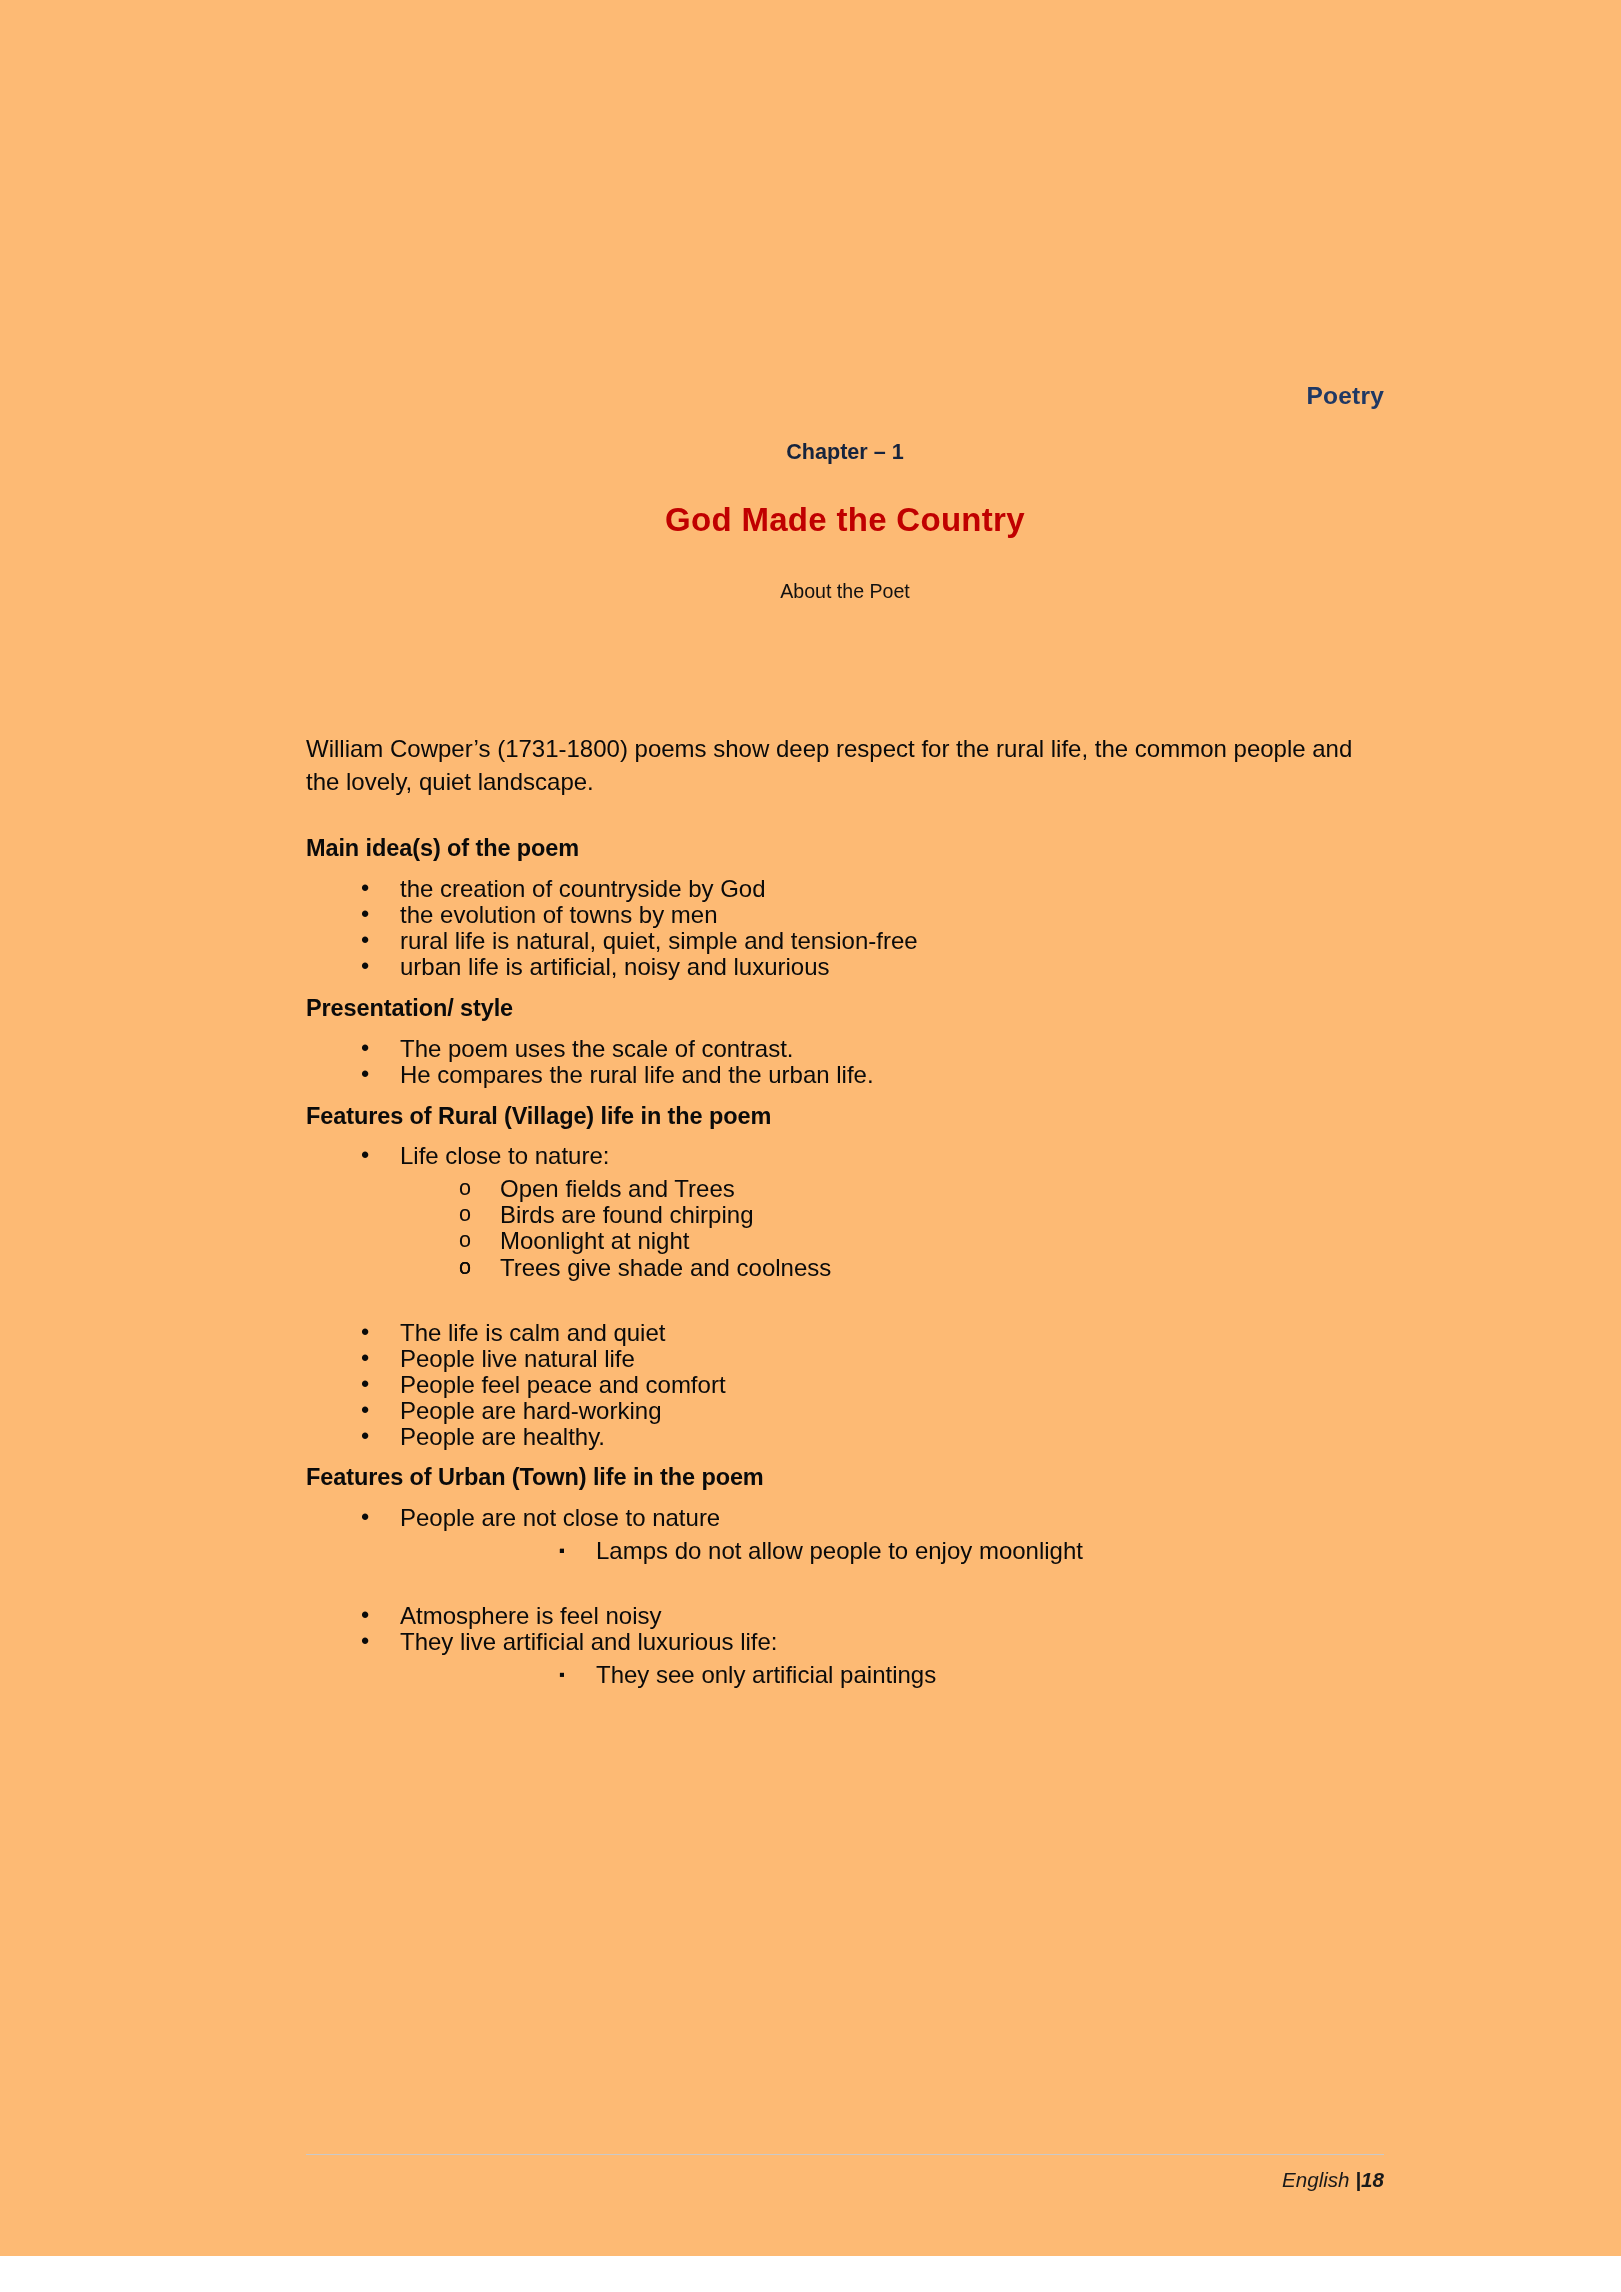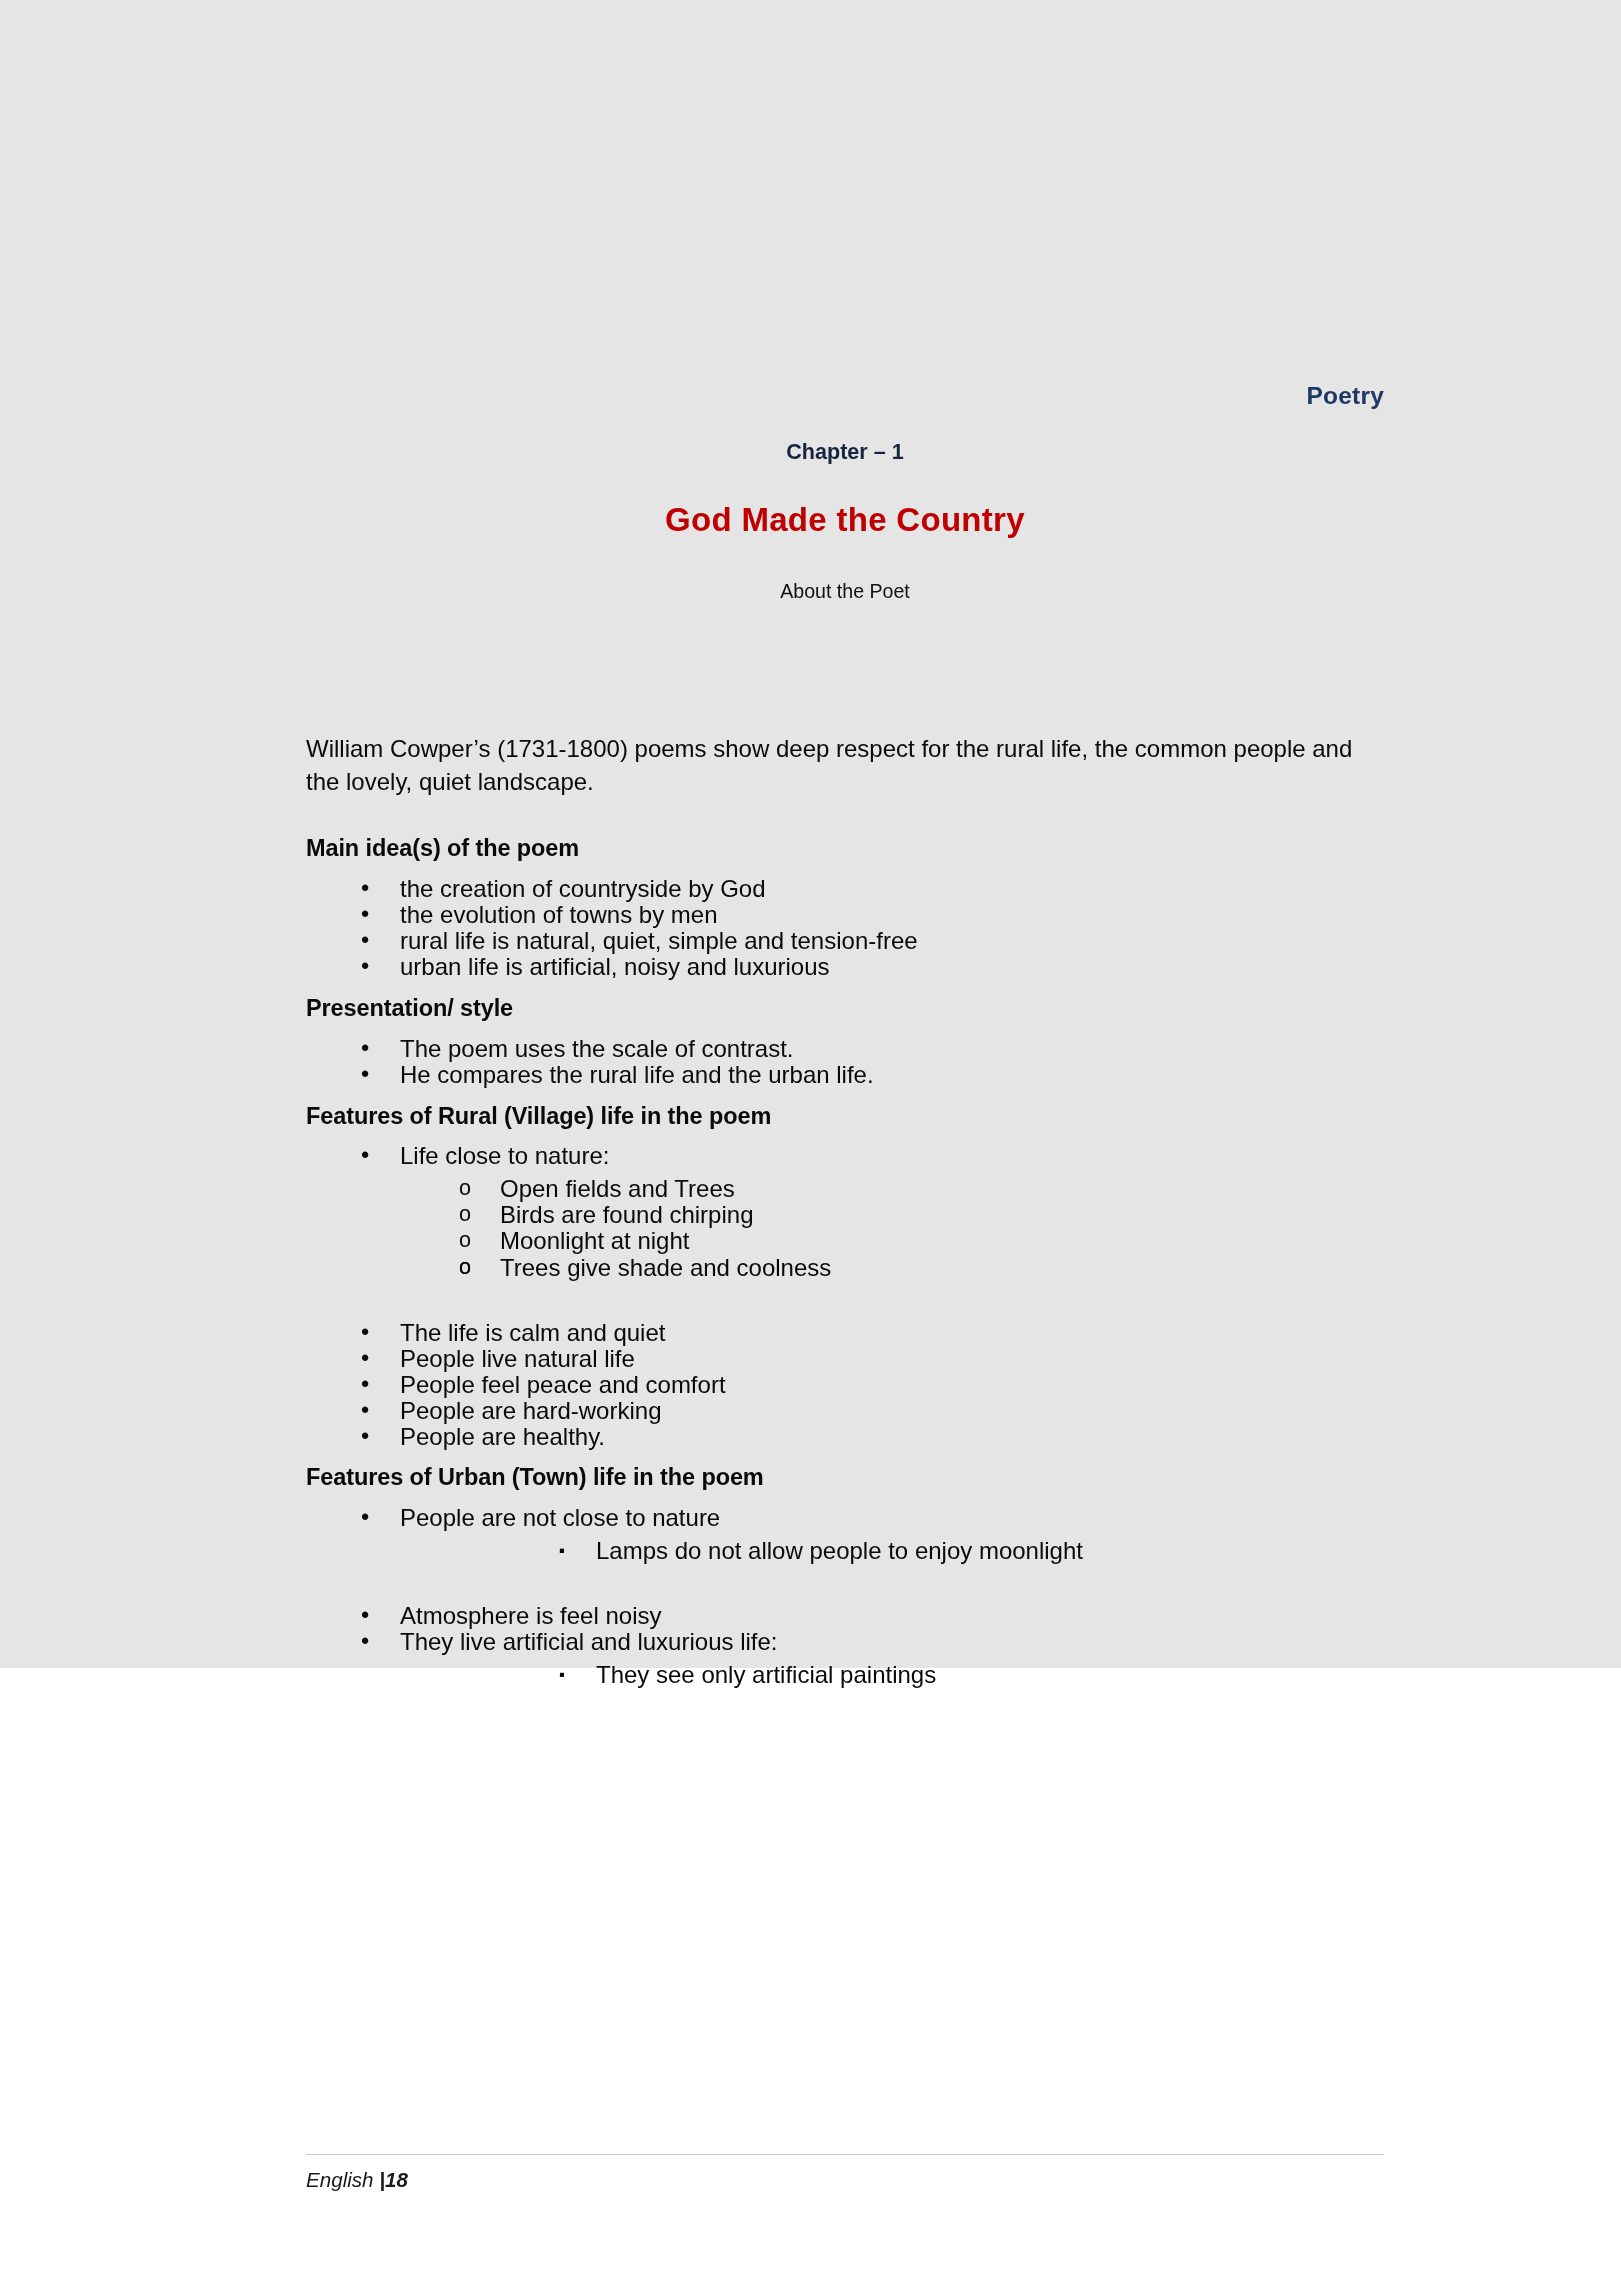--- a/index.html
+++ b/index.html
@@ -11,22 +11,22 @@
     height: 2293px;
     background: #ffffff;
     font-family: "Liberation Sans", sans-serif;
     color: #000000;
     overflow: hidden;
   }
 
   .page {
     position: relative;
     width: 1621px;
-    height: 1668px;
-    background: #e5e5e5;
+    height: 2256px;
+    background: #fdba74;
     box-sizing: border-box;
   }
 
   
   .running-head {
     position: absolute;
     left: 306px;
     top: 382px;
     width: 1078px;
     text-align: right;
@@ -157,20 +157,21 @@
     top: 2154px;
     width: 1078px;
     height: 1px;
     background: #c9c9c9;
   }
   .footer-text {
     position: absolute;
     left: 306px;
     top: 2168px;
     width: 1078px;
+    text-align: right;
     font-size: 20.6px;
     color: #1a1a1a;
   }
   .footer-text .lbl {
     font-style: italic;
   }
   .footer-text .pg {
     font-weight: bold;
     font-style: italic;
   }

